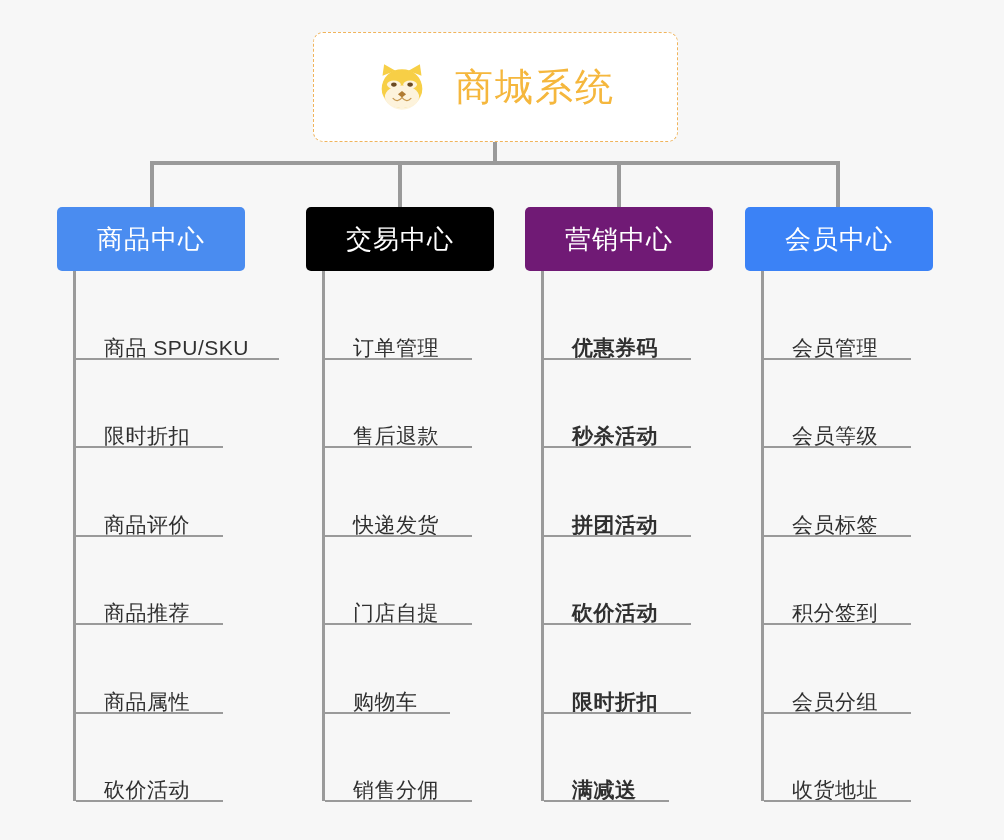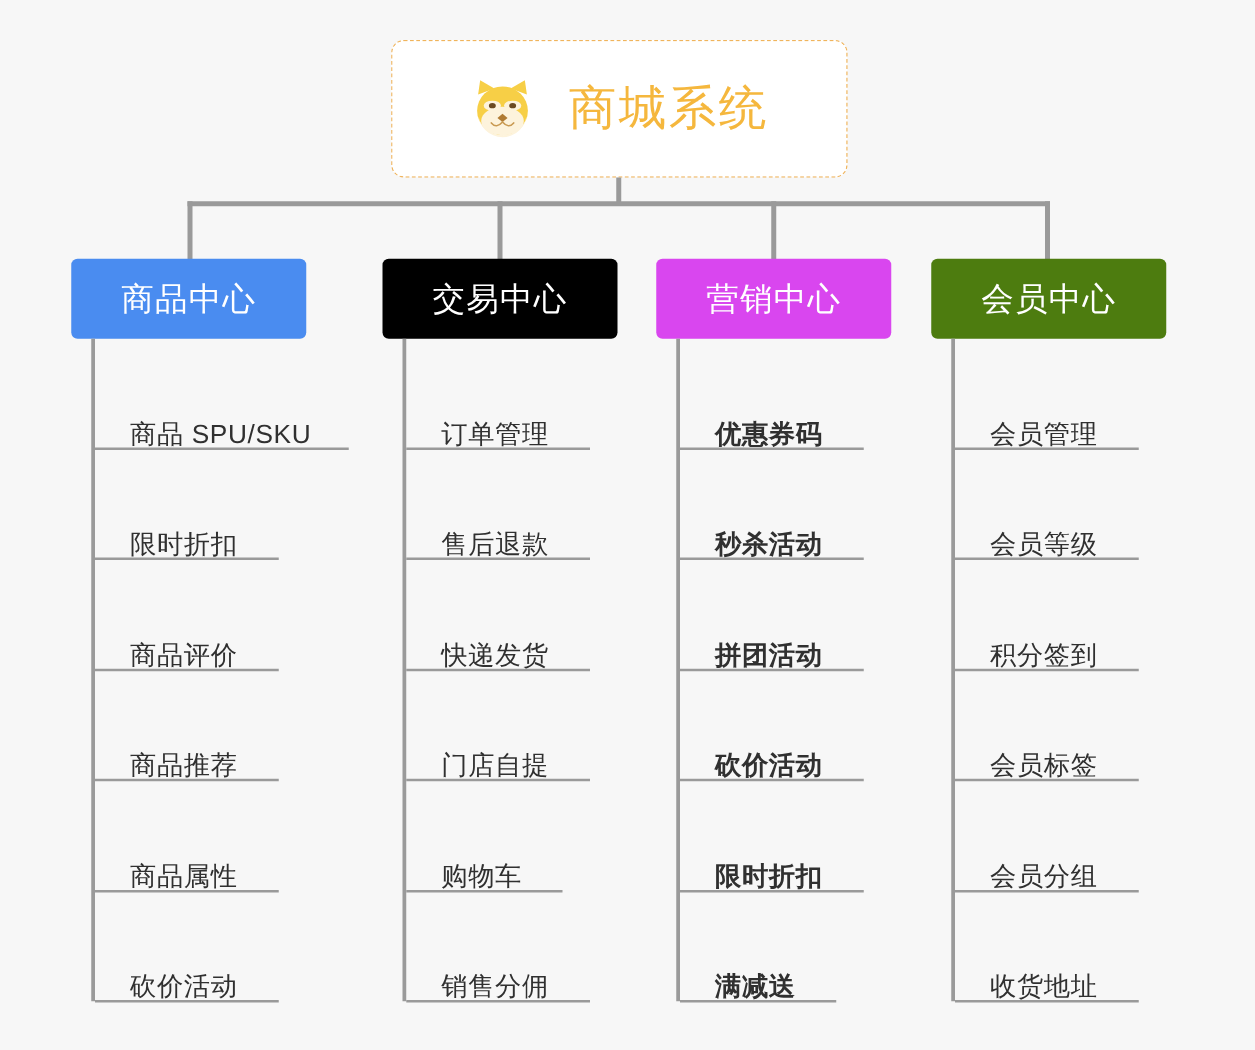--- a/index.html
+++ b/index.html
@@ -219,21 +219,21 @@
         <span class="leaf-label">购物车</span>
       </div>
       <div class="leaf-item">
         <span class="leaf-underline" style="width: 147px; background: rgb(154, 154, 154);"></span>
         <span class="leaf-label">销售分佣</span>
       </div>
     </div>
   </div>
 
   <div class="column" style="left:525px;">
-    <div class="cat-box" style="background: #d946ef;">
+    <div class="cat-box" style="background: #701a75;">
       <span>营销中心</span>
     </div>
     <div class="leaf-list" style="border-left-color: rgb(154, 154, 154); font-weight: bold;">
       <div class="leaf-item">
         <span class="leaf-underline" style="width: 147px; background: rgb(154, 154, 154);"></span>
         <span class="leaf-label">优惠券码</span>
       </div>
       <div class="leaf-item">
         <span class="leaf-underline" style="width: 147px; background: rgb(154, 154, 154);"></span>
         <span class="leaf-label">秒杀活动</span>
@@ -251,42 +251,42 @@
         <span class="leaf-label">限时折扣</span>
       </div>
       <div class="leaf-item">
         <span class="leaf-underline" style="width: 125px; background: rgb(154, 154, 154);"></span>
         <span class="leaf-label">满减送</span>
       </div>
     </div>
   </div>
 
   <div class="column" style="left:745px;">
-    <div class="cat-box" style="background: #4d7c0f;">
+    <div class="cat-box" style="background: #3b82f6;">
       <span>会员中心</span>
     </div>
     <div class="leaf-list" style="border-left-color: rgb(154, 154, 154);">
       <div class="leaf-item">
         <span class="leaf-underline" style="width: 147px; background: rgb(154, 154, 154);"></span>
         <span class="leaf-label">会员管理</span>
       </div>
       <div class="leaf-item">
         <span class="leaf-underline" style="width: 147px; background: rgb(154, 154, 154);"></span>
         <span class="leaf-label">会员等级</span>
       </div>
       <div class="leaf-item">
         <span class="leaf-underline" style="width: 147px; background: rgb(154, 154, 154);"></span>
+        <span class="leaf-label">会员标签</span>
+      </div>
+      <div class="leaf-item">
+        <span class="leaf-underline" style="width: 147px; background: rgb(154, 154, 154);"></span>
         <span class="leaf-label">积分签到</span>
       </div>
       <div class="leaf-item">
         <span class="leaf-underline" style="width: 147px; background: rgb(154, 154, 154);"></span>
-        <span class="leaf-label">会员标签</span>
-      </div>
-      <div class="leaf-item">
-        <span class="leaf-underline" style="width: 147px; background: rgb(154, 154, 154);"></span>
         <span class="leaf-label">会员分组</span>
       </div>
       <div class="leaf-item">
         <span class="leaf-underline" style="width: 147px; background: rgb(154, 154, 154);"></span>
         <span class="leaf-label">收货地址</span>
       </div>
     </div>
   </div>
 
 </div>

